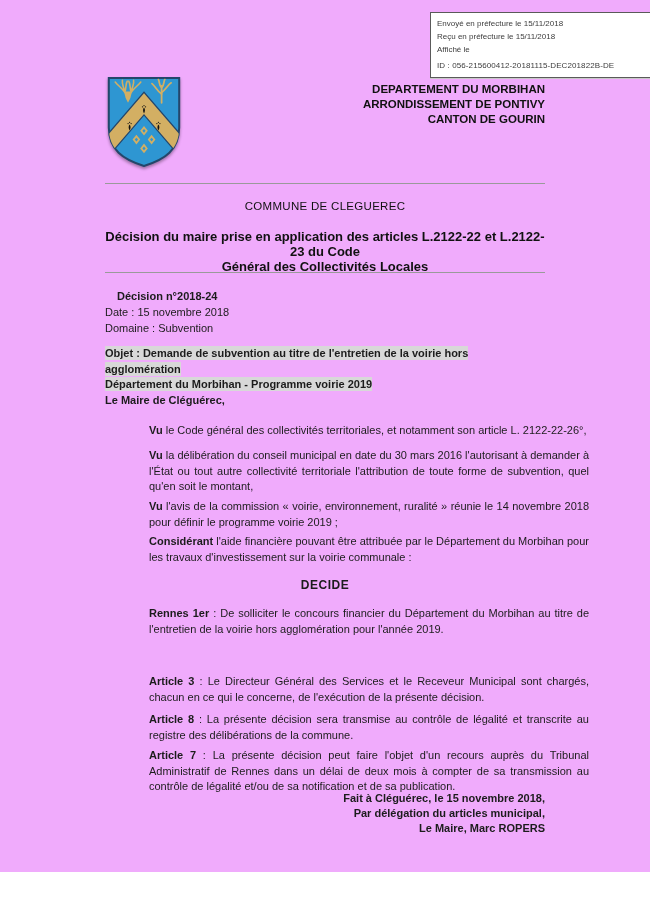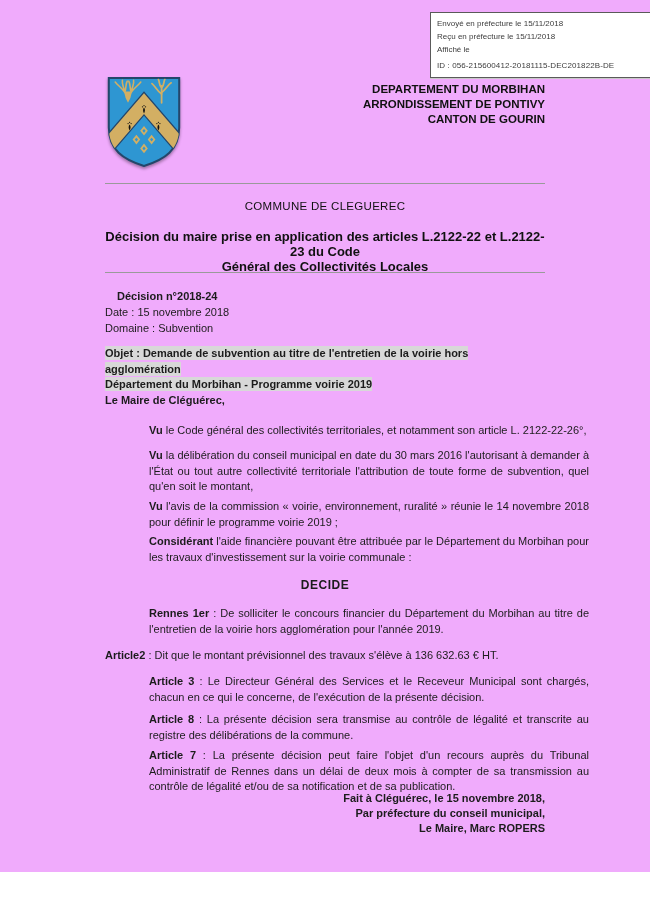--- a/index.html
+++ b/index.html
@@ -186,27 +186,26 @@
   <p class="para justify" style="top:448px;"><b>Vu</b><span> la délibération du conseil municipal en date du 30 mars 2016 l'autorisant à demander à l'État ou tout autre collectivité territoriale l'attribution de toute forme de subvention, quel qu'en soit le montant,</span></p>
 
   <p class="para justify" style="top:499px;"><b>Vu</b><span> l'avis de la commission « voirie, environnement, ruralité » réunie le 14 novembre 2018 pour définir le programme voirie 2019 ;</span></p>
 
   <p class="para justify" style="top:534px;"><b>Considérant</b><span> l'aide financière pouvant être attribuée par le Département du Morbihan pour les travaux d'investissement sur la voirie communale :</span></p>
 
   <div class="decide">DECIDE</div>
 
   <p class="para justify" style="top:606px;"><b>Rennes 1er</b><span> : De solliciter le concours financier du Département du Morbihan au titre de l'entretien de la voirie hors agglomération pour l'année 2019.</span></p>
 
-  <p class="para" style="top:648px;"><b>Article2</b><span> : Dit que le montant prévisionnel des travaux s'élève à 136 632.63 € HT.</span></p>
 
   <p class="para justify" style="top:674px;"><b>Article 3</b><span> : Le Directeur Général des Services et le Receveur Municipal sont chargés, chacun en ce qui le concerne, de l'exécution de la présente décision.</span></p>
 
   <p class="para justify" style="top:712px;"><b>Article 8</b><span> : La présente décision sera transmise au contrôle de légalité et transcrite au registre des délibérations de la commune.</span></p>
 
   <p class="para justify" style="top:748px;"><b>Article 7</b><span> : La présente décision peut faire l'objet d'un recours auprès du Tribunal Administratif de Rennes dans un délai de deux mois à compter de sa transmission au contrôle de légalité et/ou de sa notification et de sa publication.</span></p>
 
   <div class="signature">
     <div>Fait à Cléguérec, le 15 novembre 2018,</div>
-    <div>Par préfecture du conseil municipal,</div>
+    <div>Par délégation du articles municipal,</div>
     <div>Le Maire, Marc ROPERS</div>
   </div>
 
 </div>
 
 </body></html>

